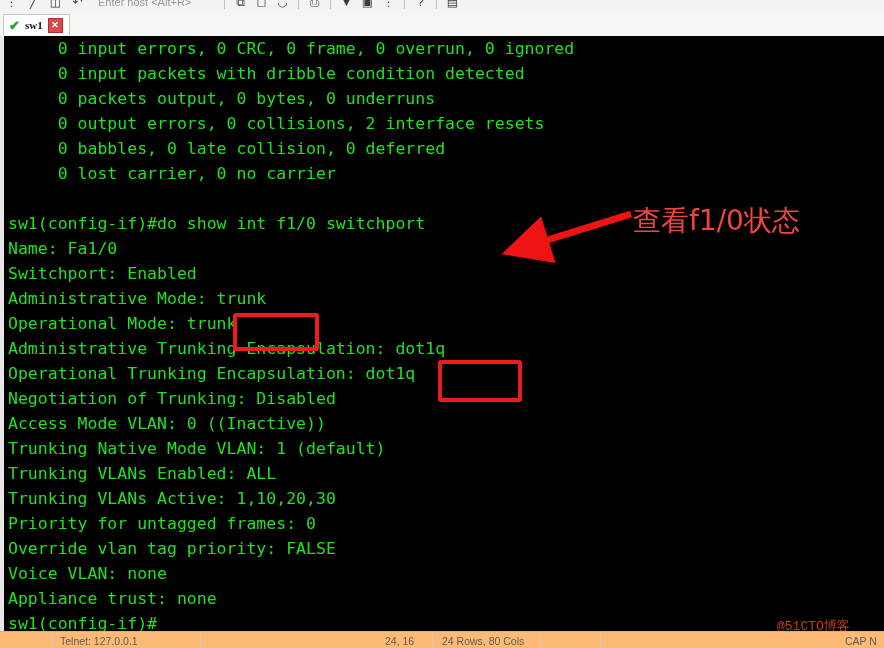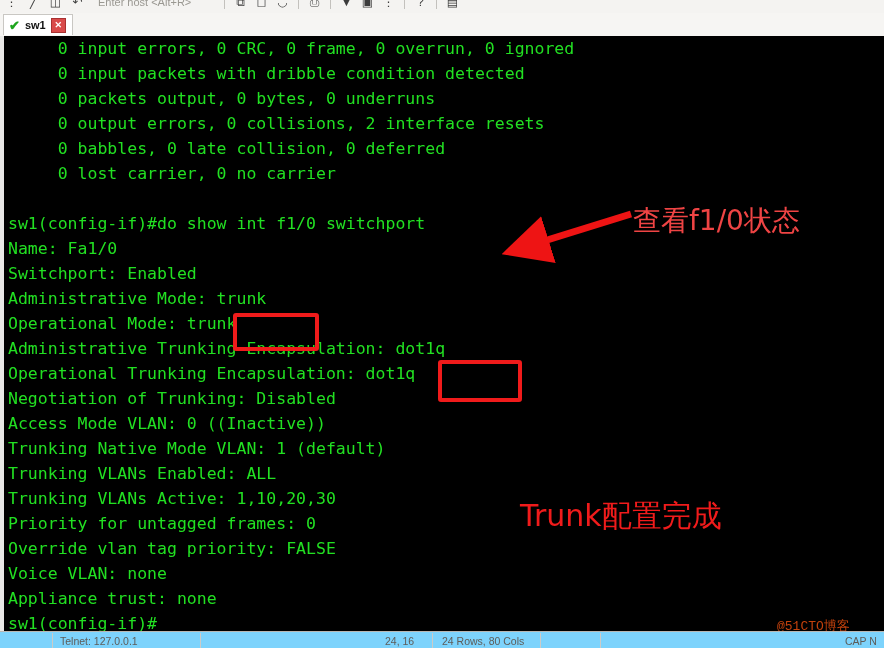--- a/index.html
+++ b/index.html
@@ -61,21 +61,21 @@
     background: #ffffff;
     border: 1px solid #c9c7c3;
     border-bottom: none;
     box-sizing: border-box;
   }
   .tab-check {
     color: #1ea51e; font-size: 13px; font-weight: bold; line-height: 1;
   }
   .tab-label {
     font-size: 11px; color: #111111; font-weight: bold;
-    font-family: Liberation Sans, sans-serif;
+    font-family: Liberation Serif, serif;
   }
   .tab-close {
     width: 13px; height: 13px;
     background: #d94a4a;
     border: 1px solid #a83131;
     color: #ffffff; font-size: 9px; font-weight: bold;
     display: flex; align-items: center; justify-content: center;
     line-height: 1;
   }
 
@@ -132,21 +132,21 @@
     font-size: 13px;
     font-family: Liberation Mono, monospace;
     white-space: nowrap;
     text-align: right;
   }
 
   
   .statusbar {
     position: absolute; left: 0; top: 631px;
     width: 884px; height: 17px;
-    background: #7dd3fc;
+    background: #fdba74;
     border-top: 1px solid #b9b7b3;
     overflow: hidden;
   }
   .sb-cell {
     position: absolute; top: 3px;
     font-size: 10.5px; color: #5e5c58;
     white-space: nowrap;
     font-family: "Liberation Sans", sans-serif;
   }
   .sb-div {
@@ -205,21 +205,20 @@
         <defs>
           <marker id="ahead" markerWidth="7" markerHeight="7" refX="5" refY="3.5" orient="auto" markerUnits="strokeWidth">
             <polygon points="0 0, 7 3.5, 0 7" fill="#ee1414"></polygon>
           </marker>
         </defs>
         <line x1="132" y1="28" x2="16" y2="64" stroke="#ee1414" stroke-width="7" marker-end="url(#ahead)"></line>
       </svg>
 
       <div class="anno-cn" style="left: 629px; top: 166px; font-size: 28px; color: #ef4444;">查看f1/0状态</div>
 
-      <div class="anno-cn" style="left: 516px; top: 460px; font-size: 30px; color: rgb(240, 27, 27);">Trunk配置完成</div>
 
       <div class="watermark" style="left:773px; top:581px;">@51CTO博客</div>
     </div>
   </div>
 
   <div class="statusbar">
     <div class="sb-div" style="left:52px;"></div>
     <div class="sb-cell" style="left:60px;">Telnet: 127.0.0.1</div>
     <div class="sb-div" style="left:200px;"></div>
     <div class="sb-cell" style="left:385px;">24, 16</div>

